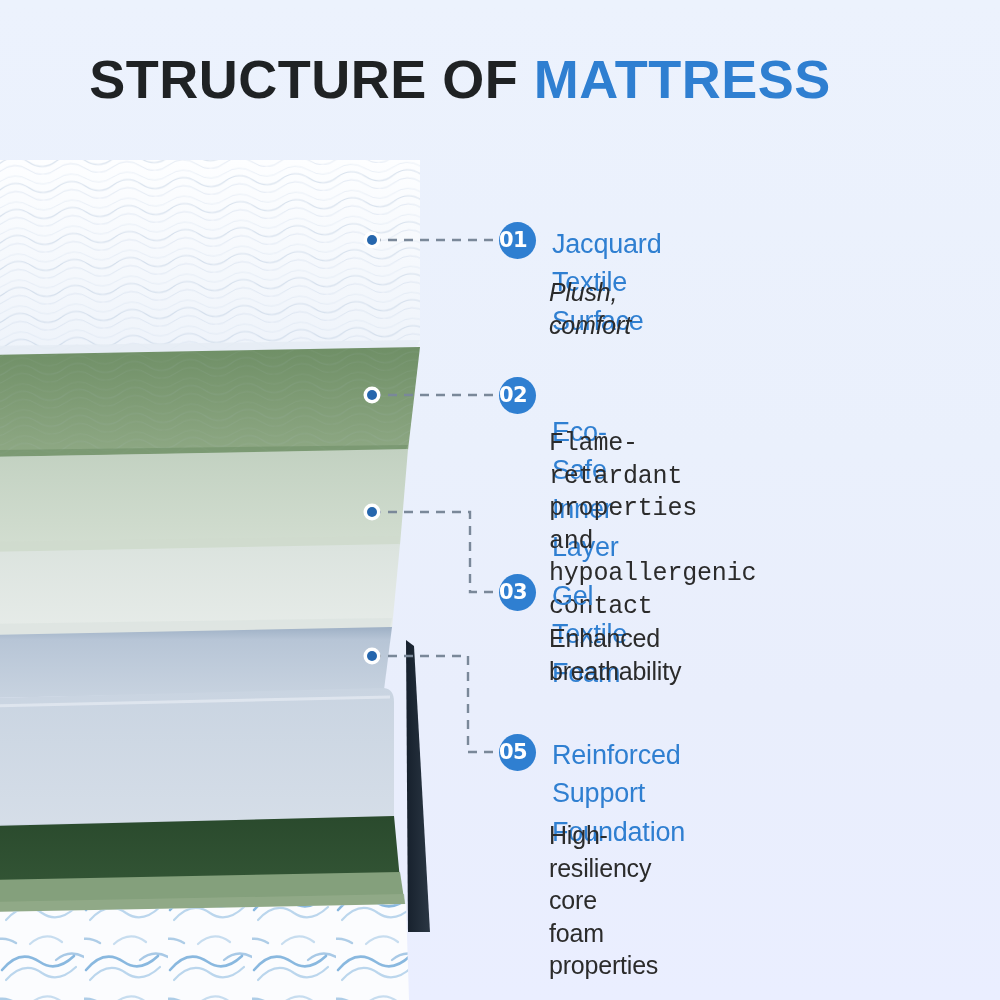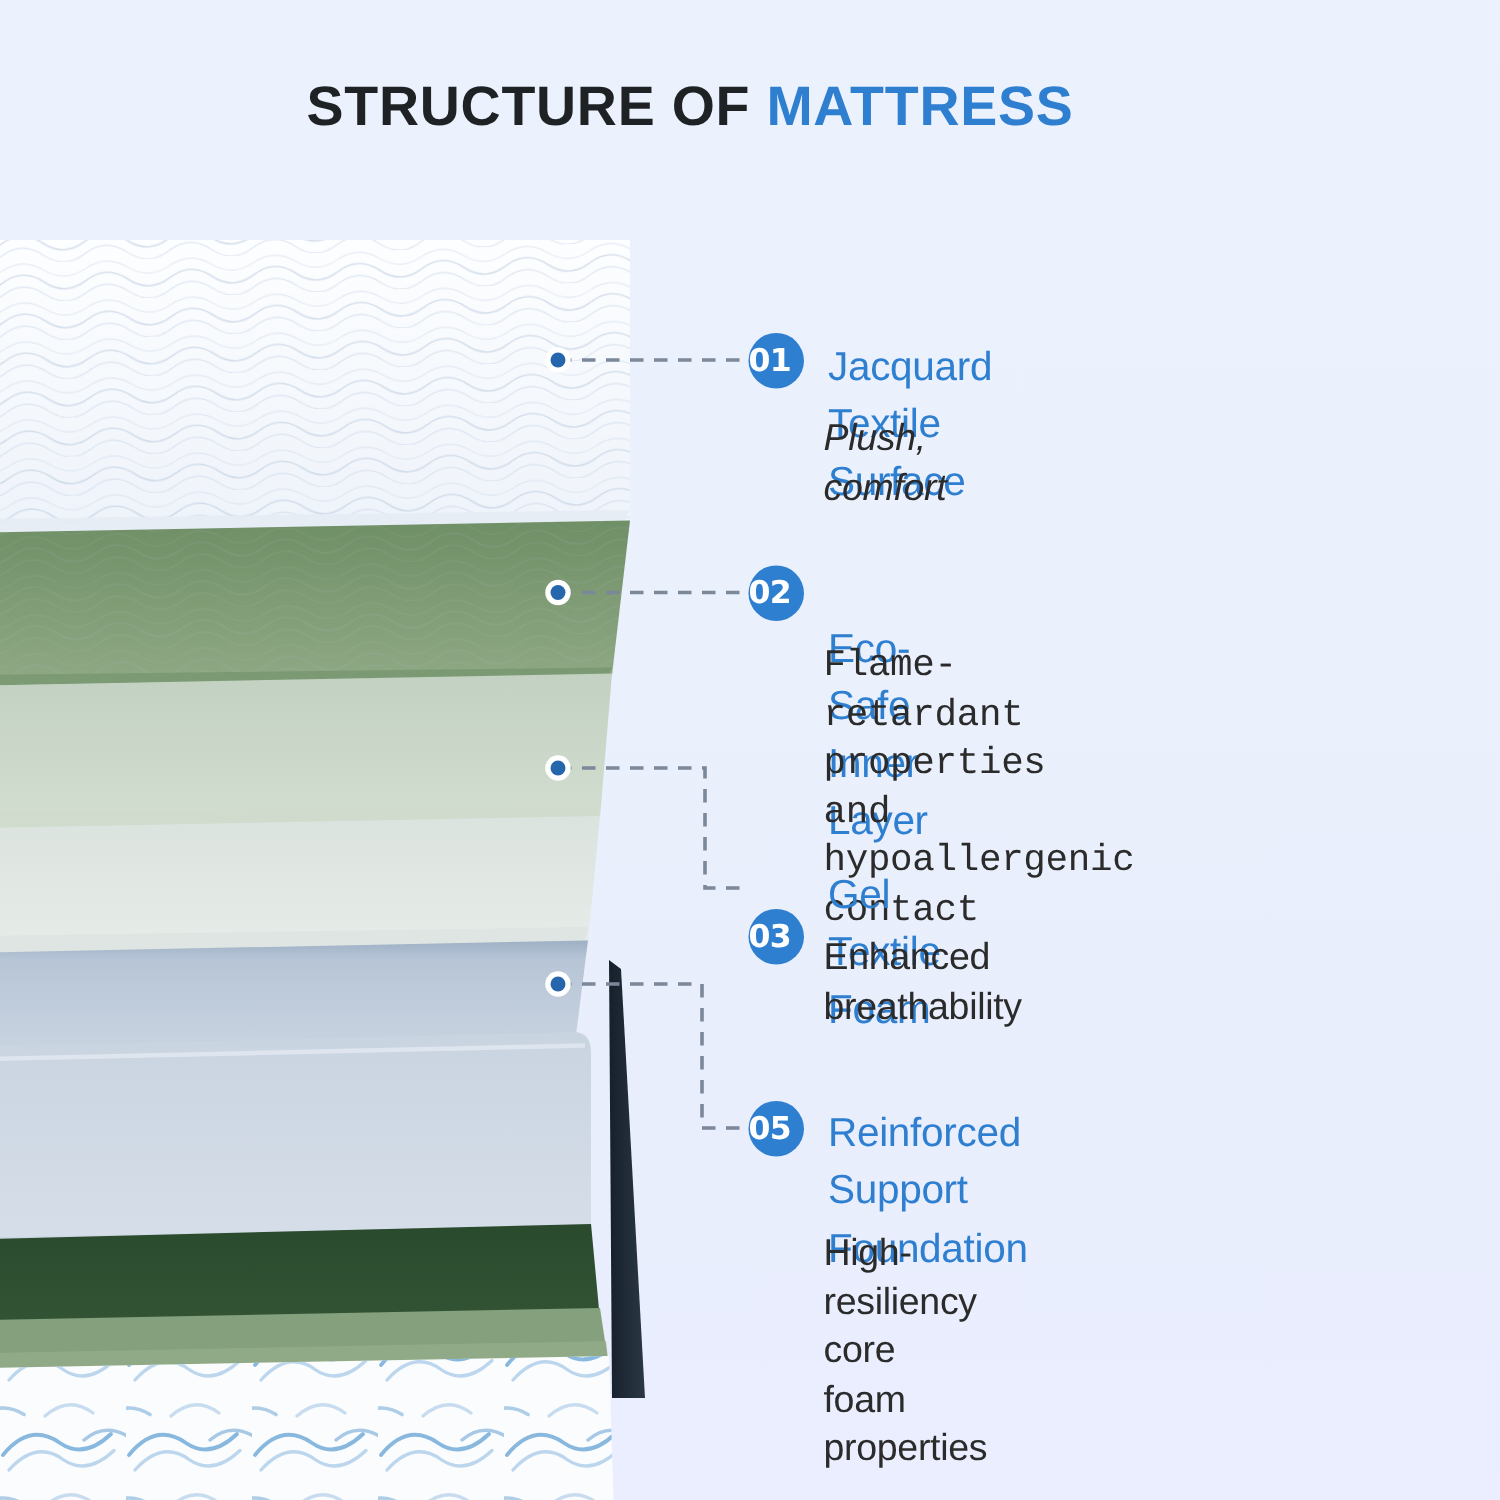--- a/index.html
+++ b/index.html
@@ -15,21 +15,21 @@
   #bg{
     position:absolute; inset:0;
     background:linear-gradient(180deg,#ecf2fd 0%, #eaf0fc 45%, #e9eefc 70%, #eaeeff 100%);
     z-index:0;
   }
 
   
   #title{
     position:absolute; top:52px; left:0; width:920px;
     text-align:center;
-    font-size:37px;
+    font-size:54px;
     font-weight:700;
     letter-spacing:.5px;
     line-height:1;
     white-space:nowrap;
     z-index:20;
   }
   #title .dark{ color:#1f2224; }
   #title .accent{ color:#2f7fd1; }
 
   
@@ -232,21 +232,21 @@
 </div>
 
 <div class="callout">
   <div class="badge" style="left:499px; top:377px;">02</div>
   <div class="headline" style="left:552px; top:380px;margin-top:33px;">Eco-Safe Inner Layer</div>
   <div class="desc" style="left:549px; top:428px;font-family:Liberation Mono, monospace;">Flame-retardant properties
 and hypoallergenic contact</div>
 </div>
 
 <div class="callout">
-  <div class="badge" style="left:499px; top:574px;margin-top:32px;">03</div>
+  <div class="badge" style="left:499px; top:574px;">03</div>
   <div class="headline" style="left:552px; top:577px;">Gel Textile Foam</div>
   <div class="desc" style="left:549px; top:622px;">Enhanced breathability</div>
 </div>
 
 <div class="callout">
   <div class="badge" style="left:499px; top:734px;">05</div>
   <div class="headline" style="left:552px; top:736px;">Reinforced Support
 Foundation</div>
   <div class="desc" style="left:549px; top:819px;">High-resiliency core foam
 properties</div>

